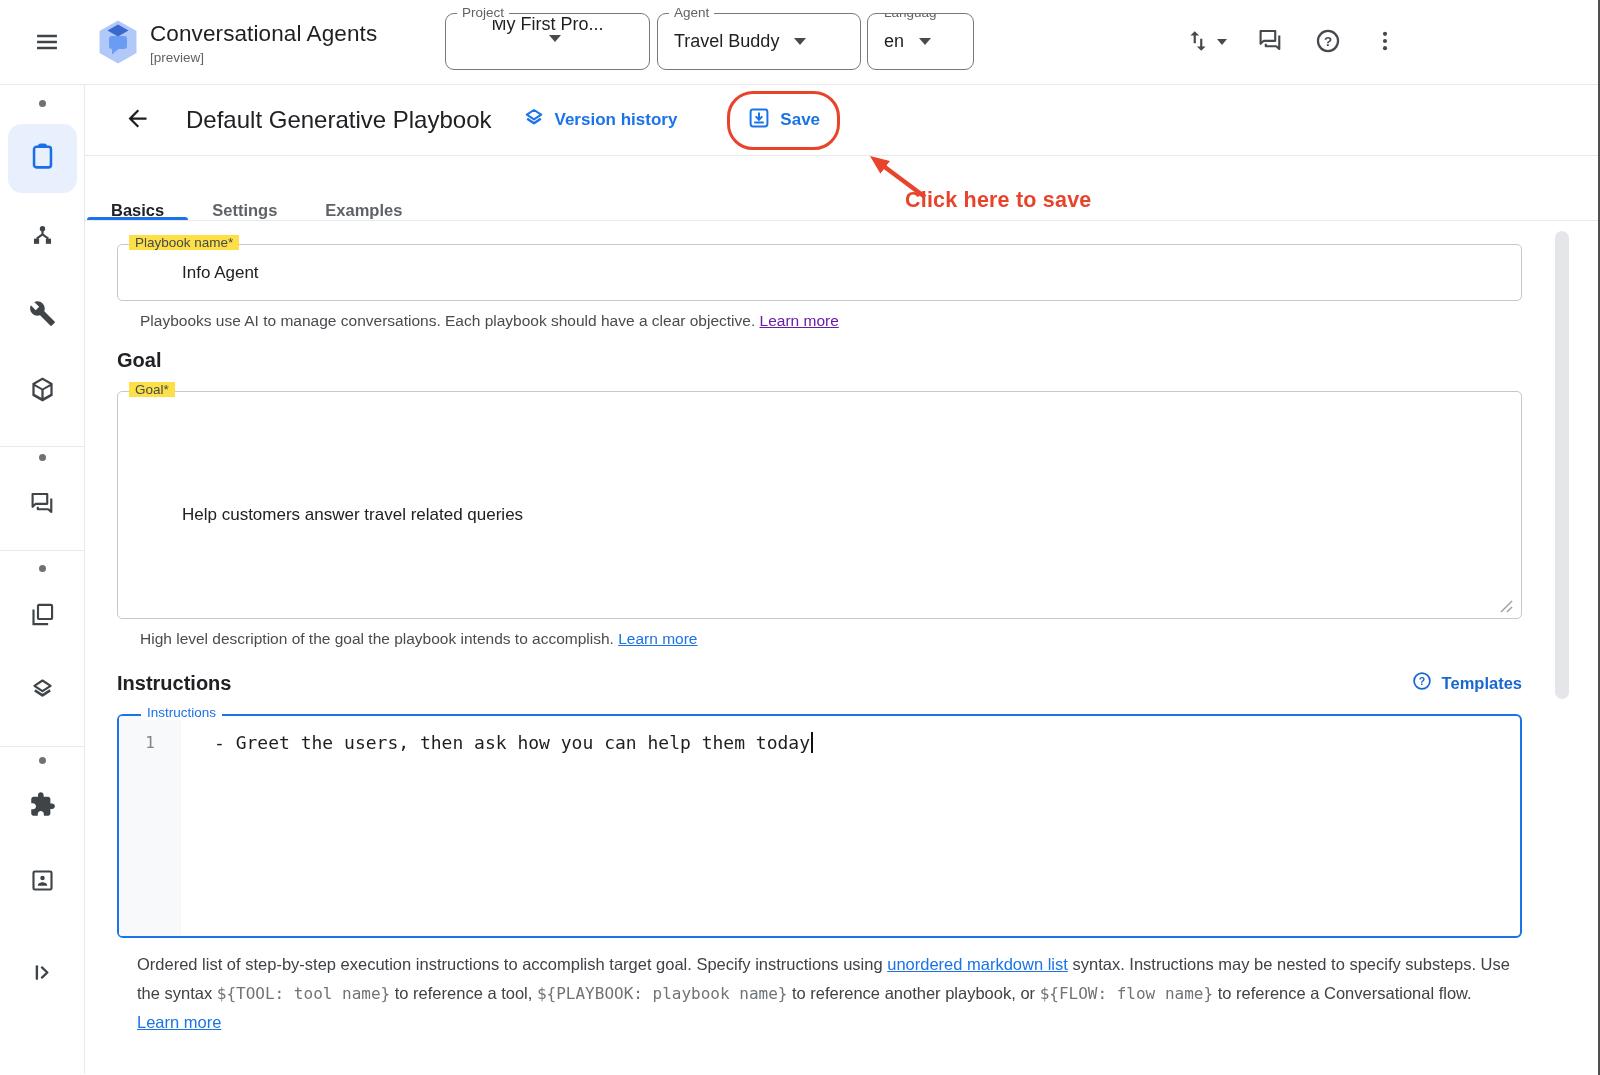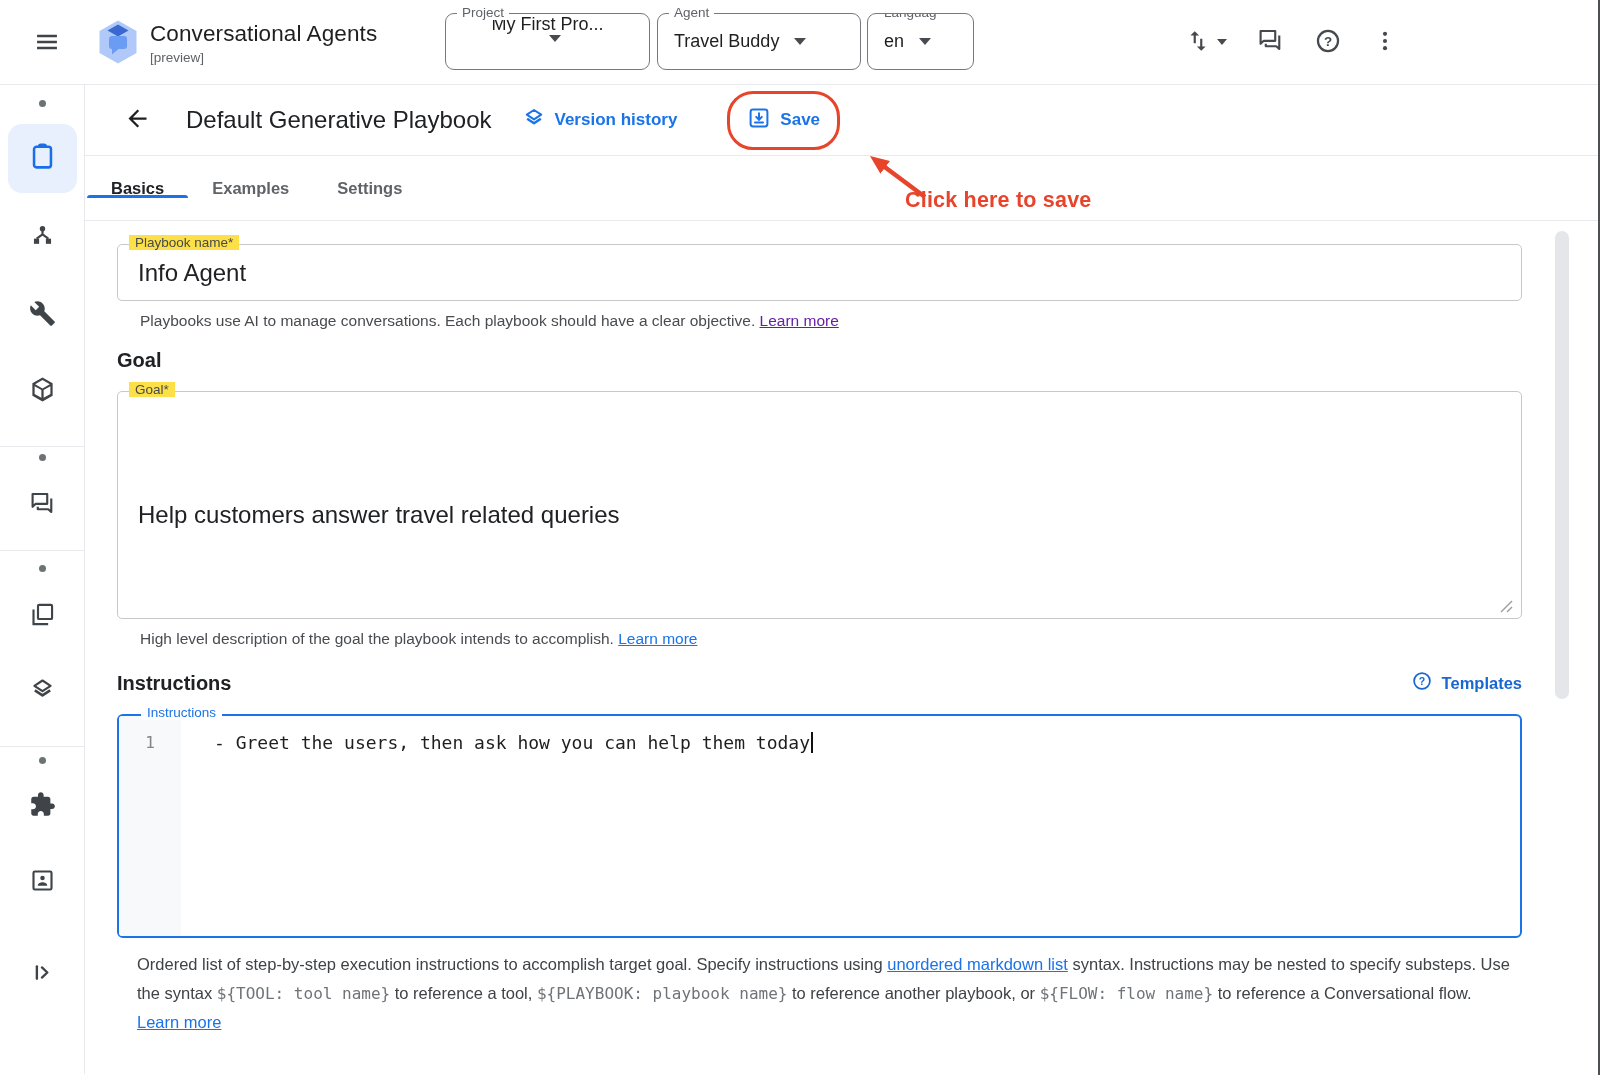--- a/index.html
+++ b/index.html
@@ -40,30 +40,30 @@
   .main { flex:1; position:relative; background:#fff; }
   
   .toolbar { height:71px; border-bottom:1px solid #e7e9ec; display:flex; align-items:center; padding-left:36px; }
   .back-btn { width:32px; height:32px; }
   .page-title { font-size:24px; color:#202124; margin-left:33px; white-space:nowrap; }
   .text-btn { display:flex; align-items:center; gap:9px; color:#1a73e8; font-size:17px; font-weight:bold; cursor:pointer; background:none; border:none; white-space:nowrap; }
   .vh-btn { margin-left:30px; }
   .save-btn { margin-left:66px; position:relative; padding:7px 4px; }
   .ring { position:absolute; inset:-8px -16px; border:3.5px solid #e8432b; border-radius:26px; pointer-events:none; }
   
-  .tabbar { height:65px; border-bottom:1px solid #e7e9ec; display:flex; align-items:center; padding-left:2px; }
+  .tabbar { height:65px; border-bottom:1px solid #e7e9ec; display:flex; align-items:flex-end; padding-left:2px; }
   .tab { padding:0 24px; display:flex; align-items:center; font-size:16.5px; font-weight:bold; color:#5f6368; cursor:pointer; position:relative; }
   .tab.active { color:#202124; }
   .tab.active::after { content:""; position:absolute; left:0; right:0; bottom:0; height:3px; background:#1a73e8; border-radius:3px 3px 0 0; }
   
   .content { padding:23px 78px 0 32px; }
   .ofield { position:relative; border:1px solid #c6c9c7; border-radius:5px; display:flex; align-items:center; padding:0 20px; background:#fff; cursor:text; }
   .ofield .flabel { position:absolute; top:-10px; left:11px; font-size:13.5px; color:#454a4e; background:#fde047; padding:0 6px; }
   .name-field { height:57px; }
-  .fvalue { font-size:24px; color:#202124; }
+  .fvalue { font-size:17px; color:#202124;margin-left:44px; }
   .goal-field { height:228px; align-items:center; padding-top:19px; margin-top:19px; }
   .helper { margin-top:10px; padding-left:23px; font-size:15.5px; color:#484c50; line-height:20px; }
   .link-blue { color:#1a73e8; text-decoration:underline; cursor:pointer; }
   .link-purple { color:#681da8; text-decoration:underline; cursor:pointer; }
   .section-heading { margin-top:18px; font-size:20px; font-weight:bold; color:#202124; }
   .inst-row { margin-top:21px; display:flex; justify-content:space-between; align-items:center; }
   .templates-btn { display:flex; gap:9px; align-items:center; color:#1967d2; font-size:16.5px; font-weight:bold; cursor:pointer; background:none; border:none; }
   .editor { margin-top:18px; height:224px; border:2px solid #1a73e8; border-radius:6px; position:relative; display:flex; }
   .editor .flabel { position:absolute; top:-11px; left:22px; font-size:13.5px; color:#1a73e8; background:#fff; padding:0 6px; }
   .gutter { width:62px; background:#f7f9fa; border-radius:3px 0 0 3px; padding-top:17px; text-align:center;
@@ -303,24 +303,24 @@
         <span>Save</span>
         <span class="ring"></span>
       </button>
     </div>
 
     <div class="tabbar">
       <div class="tab active">
           <span>Basics</span>
         </div>
       <div class="tab">
-          <span>Examples</span>
+          <span>Settings</span>
         </div>
       <div class="tab">
-          <span>Settings</span>
+          <span>Examples</span>
         </div>
     </div>
 
     <div class="content">
       <div class="ofield name-field">
         <span class="flabel">Playbook name*</span>
         <span class="fvalue">Info Agent</span>
       </div>
       <div class="helper"><span>Playbooks use AI to manage conversations. Each playbook should have a clear objective.</span> <span class="link-purple">Learn more</span></div>
 

